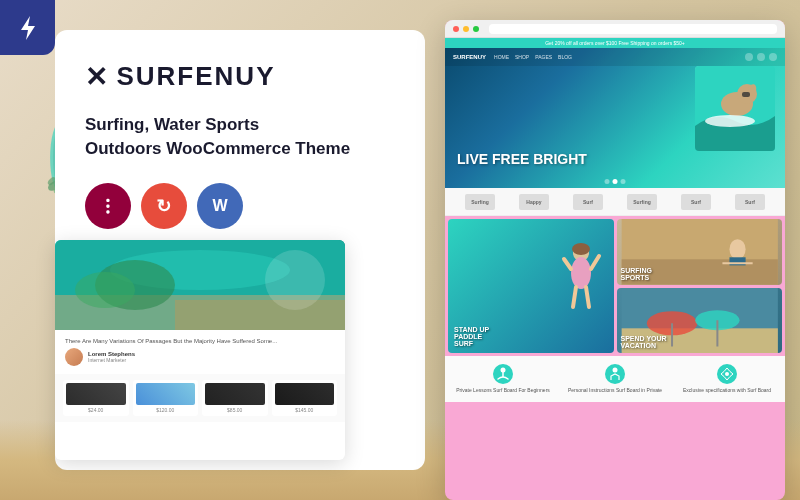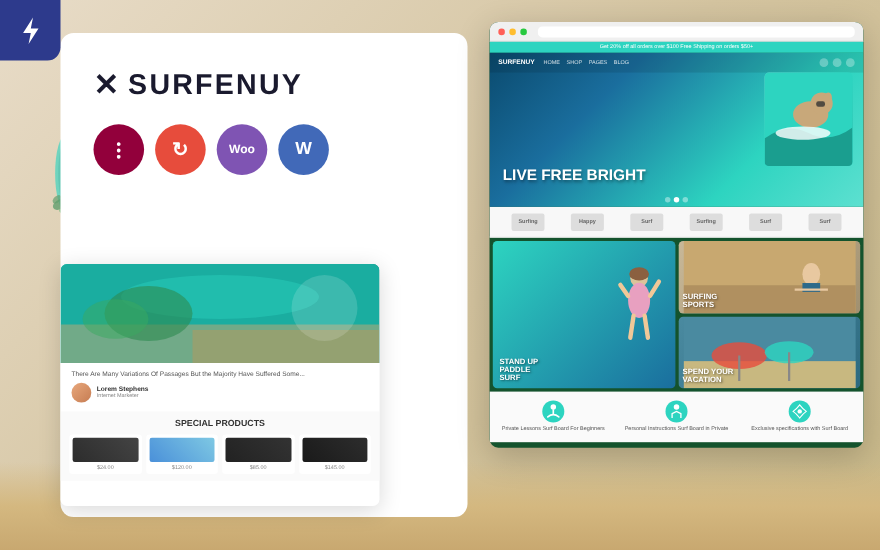--- a/index.html
+++ b/index.html
@@ -223,22 +223,22 @@
       font-size: 5px;
       color: #888;
     }
 
     
     .right-panel {
       position: absolute;
       right: 15px;
       top: 20px;
       width: 340px;
-      height: 387px;
-      background: #14532d;
+      height: 480px;
+      background: #f9a8d4;
       border-radius: 8px;
       overflow: hidden;
       box-shadow: 0 8px 30px rgba(0,0,0,0.2);
       z-index: 3;
     }
 
     .browser-bar {
       height: 18px;
       background: #f0f0f0;
       display: flex;
@@ -531,30 +531,31 @@
   </svg>
 </div>
 
 <div class="left-panel">
 
   <div class="logo-area">
     <span class="logo-x">✕</span>
     <span class="logo-text">SURFENUY</span>
   </div>
 
+  <div class="tagline">
+    <span>Surfing, Water Sports</span><br>
+    <span>Outdoors WooCommerce Theme</span>
+  </div>
 
   <div class="icons-row">
     <div class="icon-badge icon-elementor">
       <span style="font-size:20px;">⁝</span>
     </div>
     <div class="icon-badge icon-refresh">
       <span style="font-size:18px;">↻</span>
-    </div>
-    <div class="icon-badge icon-woo">
-      <span style="font-size:11px; font-weight:bold;">Woo</span>
     </div>
     <div class="icon-badge icon-wp">
       <span style="font-size:16px; font-weight:bold;">W</span>
     </div>
   </div>
 </div>
 
 <div class="inner-mockup">
 
   <div class="mockup-img-top">
@@ -575,21 +576,20 @@
     <div class="mockup-reviewer">
       <div class="reviewer-avatar"></div>
       <div>
         <div class="reviewer-name">Lorem Stephens</div>
         <div style="font-size:5px; color:#888;">Internet Marketer</div>
       </div>
     </div>
   </div>
 
   <div class="mockup-products-section">
-    <div class="mockup-section-title">SPECIAL PRODUCTS</div>
     <div class="mockup-products-grid">
       <div class="mockup-product">
         <div class="mockup-product-img surf1"></div>
         <div class="mockup-product-price">$24.00</div>
       </div>
       <div class="mockup-product">
         <div class="mockup-product-img surf2"></div>
         <div class="mockup-product-price">$120.00</div>
       </div>
       <div class="mockup-product">

